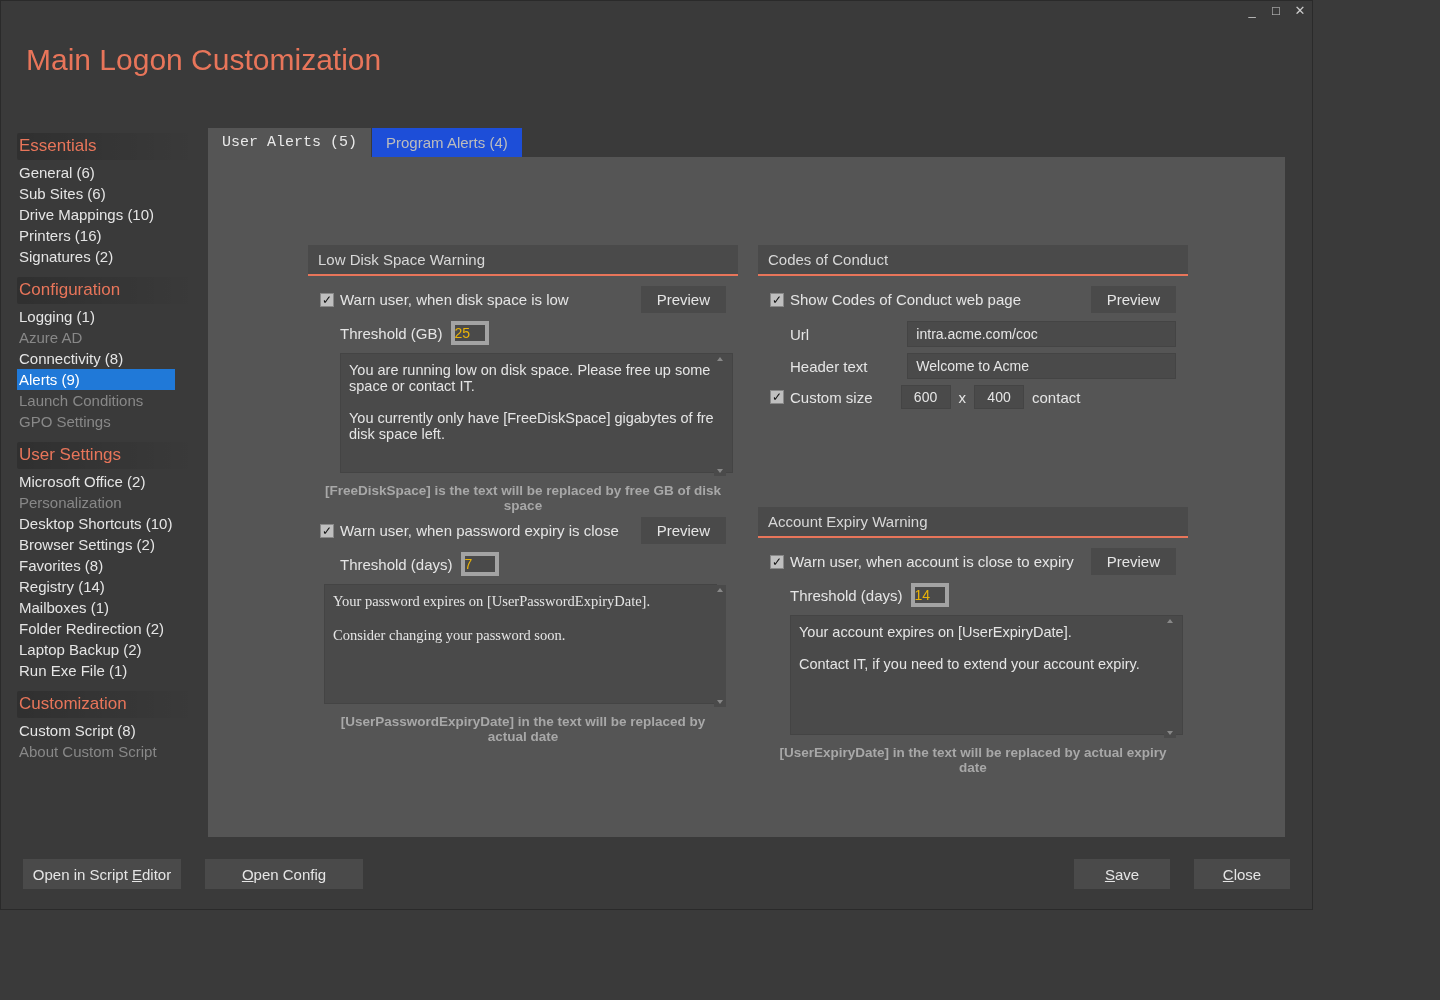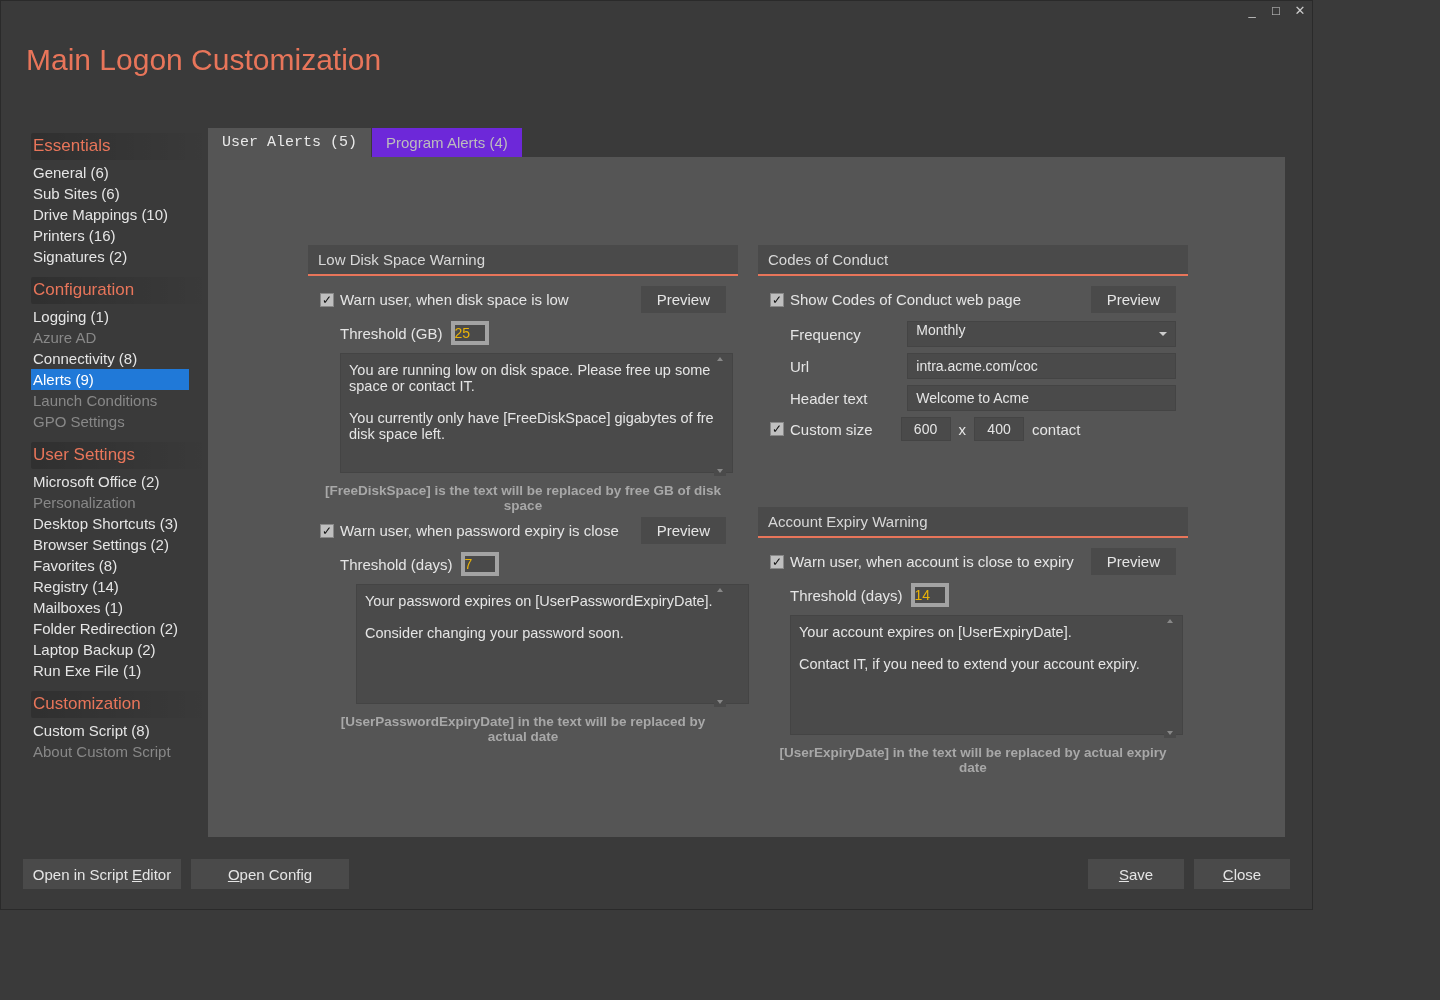--- a/index.html
+++ b/index.html
@@ -36,21 +36,21 @@
   }
   .page-title {
     position: absolute;
     left: 25px; top: 42px;
     font-size: 30px;
     font-weight: 400;
     color: #e8755a;
   }
   .sidebar {
     position: absolute;
-    left: 30px;
+    left: 16px;
     top: 132px;
     width: 180px;
   }
   .side-section-header {
     font-size: 17px;
     color: #e8755a;
     padding: 3px 2px 4px 2px;
     background: linear-gradient(to right, rgba(0,0,0,0.18), rgba(0,0,0,0));
     border-radius: 2px;
     margin-top: 10px;
@@ -73,21 +73,21 @@
   .tabs-host {
     position: absolute;
     left: 207px;
     top: 127px;
     width: 1075px;
   }
   .tab-strip { display: flex; }
   .tab {
     padding: 6px 14px;
     font-size: 15px;
-    background: #6d28d9;
+    background: #1d4ed8;
     color: #bdbdbd;
     border-right: 1px solid #3a3a3a;
     cursor: pointer;
   }
   .tab.active {
     background: #555;
     color: #e9e9e9;
     font-family: Liberation Mono, monospace;
   }
   .tab-panel {
@@ -181,21 +181,21 @@
     border-right: 3px solid transparent;
   }
   .ta-scroll::before { top: 3px; border-bottom: 4px solid #888; }
   .ta-scroll::after { bottom: 3px; border-top: 4px solid #888; }
   .hint { font-size: 13.5px; color: #a8a8a8; text-align: center; margin-top: 6px; font-weight: bold; }
   .form-row { display: flex; align-items: center; margin-bottom: 6px; }
   .form-label { width: 118px; font-size: 15px; color: #e5e5e5; }
   .bottom-bar {
     position: absolute;
     left: 22px; bottom: 20px; right: 22px;
-    display: flex; gap: 10px;
+    display: flex; gap: 24px;
   }
   .btn-bottom {
     background: #4a4a4a; color: #e5e5e5;
     border: none; height: 30px;
     font-size: 15px; padding: 0;
     width: 158px;
     cursor: pointer;
   }
   .spacer { flex: 1; }
   .btn-bottom.small { width: 96px; }
@@ -229,21 +229,21 @@
       <div class="side-section-header">Configuration</div>
       <div class="side-item">Logging (1)</div>
       <div class="side-item disabled">Azure AD</div>
       <div class="side-item">Connectivity (8)</div>
       <div class="side-item selected">Alerts (9)</div>
       <div class="side-item disabled">Launch Conditions</div>
       <div class="side-item disabled">GPO Settings</div>
       <div class="side-section-header">User Settings</div>
       <div class="side-item">Microsoft Office (2)</div>
       <div class="side-item disabled">Personalization</div>
-      <div class="side-item">Desktop Shortcuts (3)</div>
+      <div class="side-item">Desktop Shortcuts (10)</div>
       <div class="side-item">Browser Settings (2)</div>
       <div class="side-item">Favorites (8)</div>
       <div class="side-item">Registry (14)</div>
       <div class="side-item">Mailboxes (1)</div>
       <div class="side-item">Folder Redirection (2)</div>
       <div class="side-item">Laptop Backup (2)</div>
       <div class="side-item">Run Exe File (1)</div>
       <div class="side-section-header">Customization</div>
       <div class="side-item">Custom Script (8)</div>
       <div class="side-item disabled">About Custom Script</div>
@@ -284,24 +284,20 @@
         <div class="card-header">Codes of Conduct</div>
         <div class="card-body">
           <div class="row" style="justify-content:space-between;">
             <span class="chk">
               <span class="chk-box">✓</span>
               <span>Show Codes of Conduct web page</span>
             </span>
             <button class="btn">Preview</button>
           </div>
           <div class="form-row" style="margin-left:20px;">
-            <span class="form-label">Frequency</span>
-            <div class="select"><span>Monthly</span></div>
-          </div>
-          <div class="form-row" style="margin-left:20px;">
             <span class="form-label">Url</span>
             <input class="input-text" value="intra.acme.com/coc" style="">
           </div>
           <div class="form-row" style="margin-left:20px;">
             <span class="form-label">Header text</span>
             <input class="input-text" value="Welcome to Acme" style="">
           </div>
           <div class="row">
             <span class="chk">
               <span class="chk-box">✓</span>
@@ -322,21 +318,21 @@
             <span class="chk">
               <span class="chk-box">✓</span>
               <span>Warn user, when password expiry is close</span>
             </span>
             <button class="btn">Preview</button>
           </div>
           <div class="row" style="margin-left:20px;">
             <span class="lbl">Threshold (days)</span>
             <input class="input-small" value="7" style="">
           </div>
-          <div class="textarea-wrap" style="margin-left:36px;">
+          <div class="textarea-wrap" style="margin-left:4px;font-family:Liberation Serif, serif;">
             <textarea class="textarea" style="">Your password expires on [UserPasswordExpiryDate].
 
 Consider changing your password soon.</textarea>
             <div class="ta-scroll"></div>
           </div>
           <div class="hint">[UserPasswordExpiryDate] in the text will be replaced by actual date</div>
         </div>
       </div>
 
       <div class="card" style="left:550px; top:350px;">

